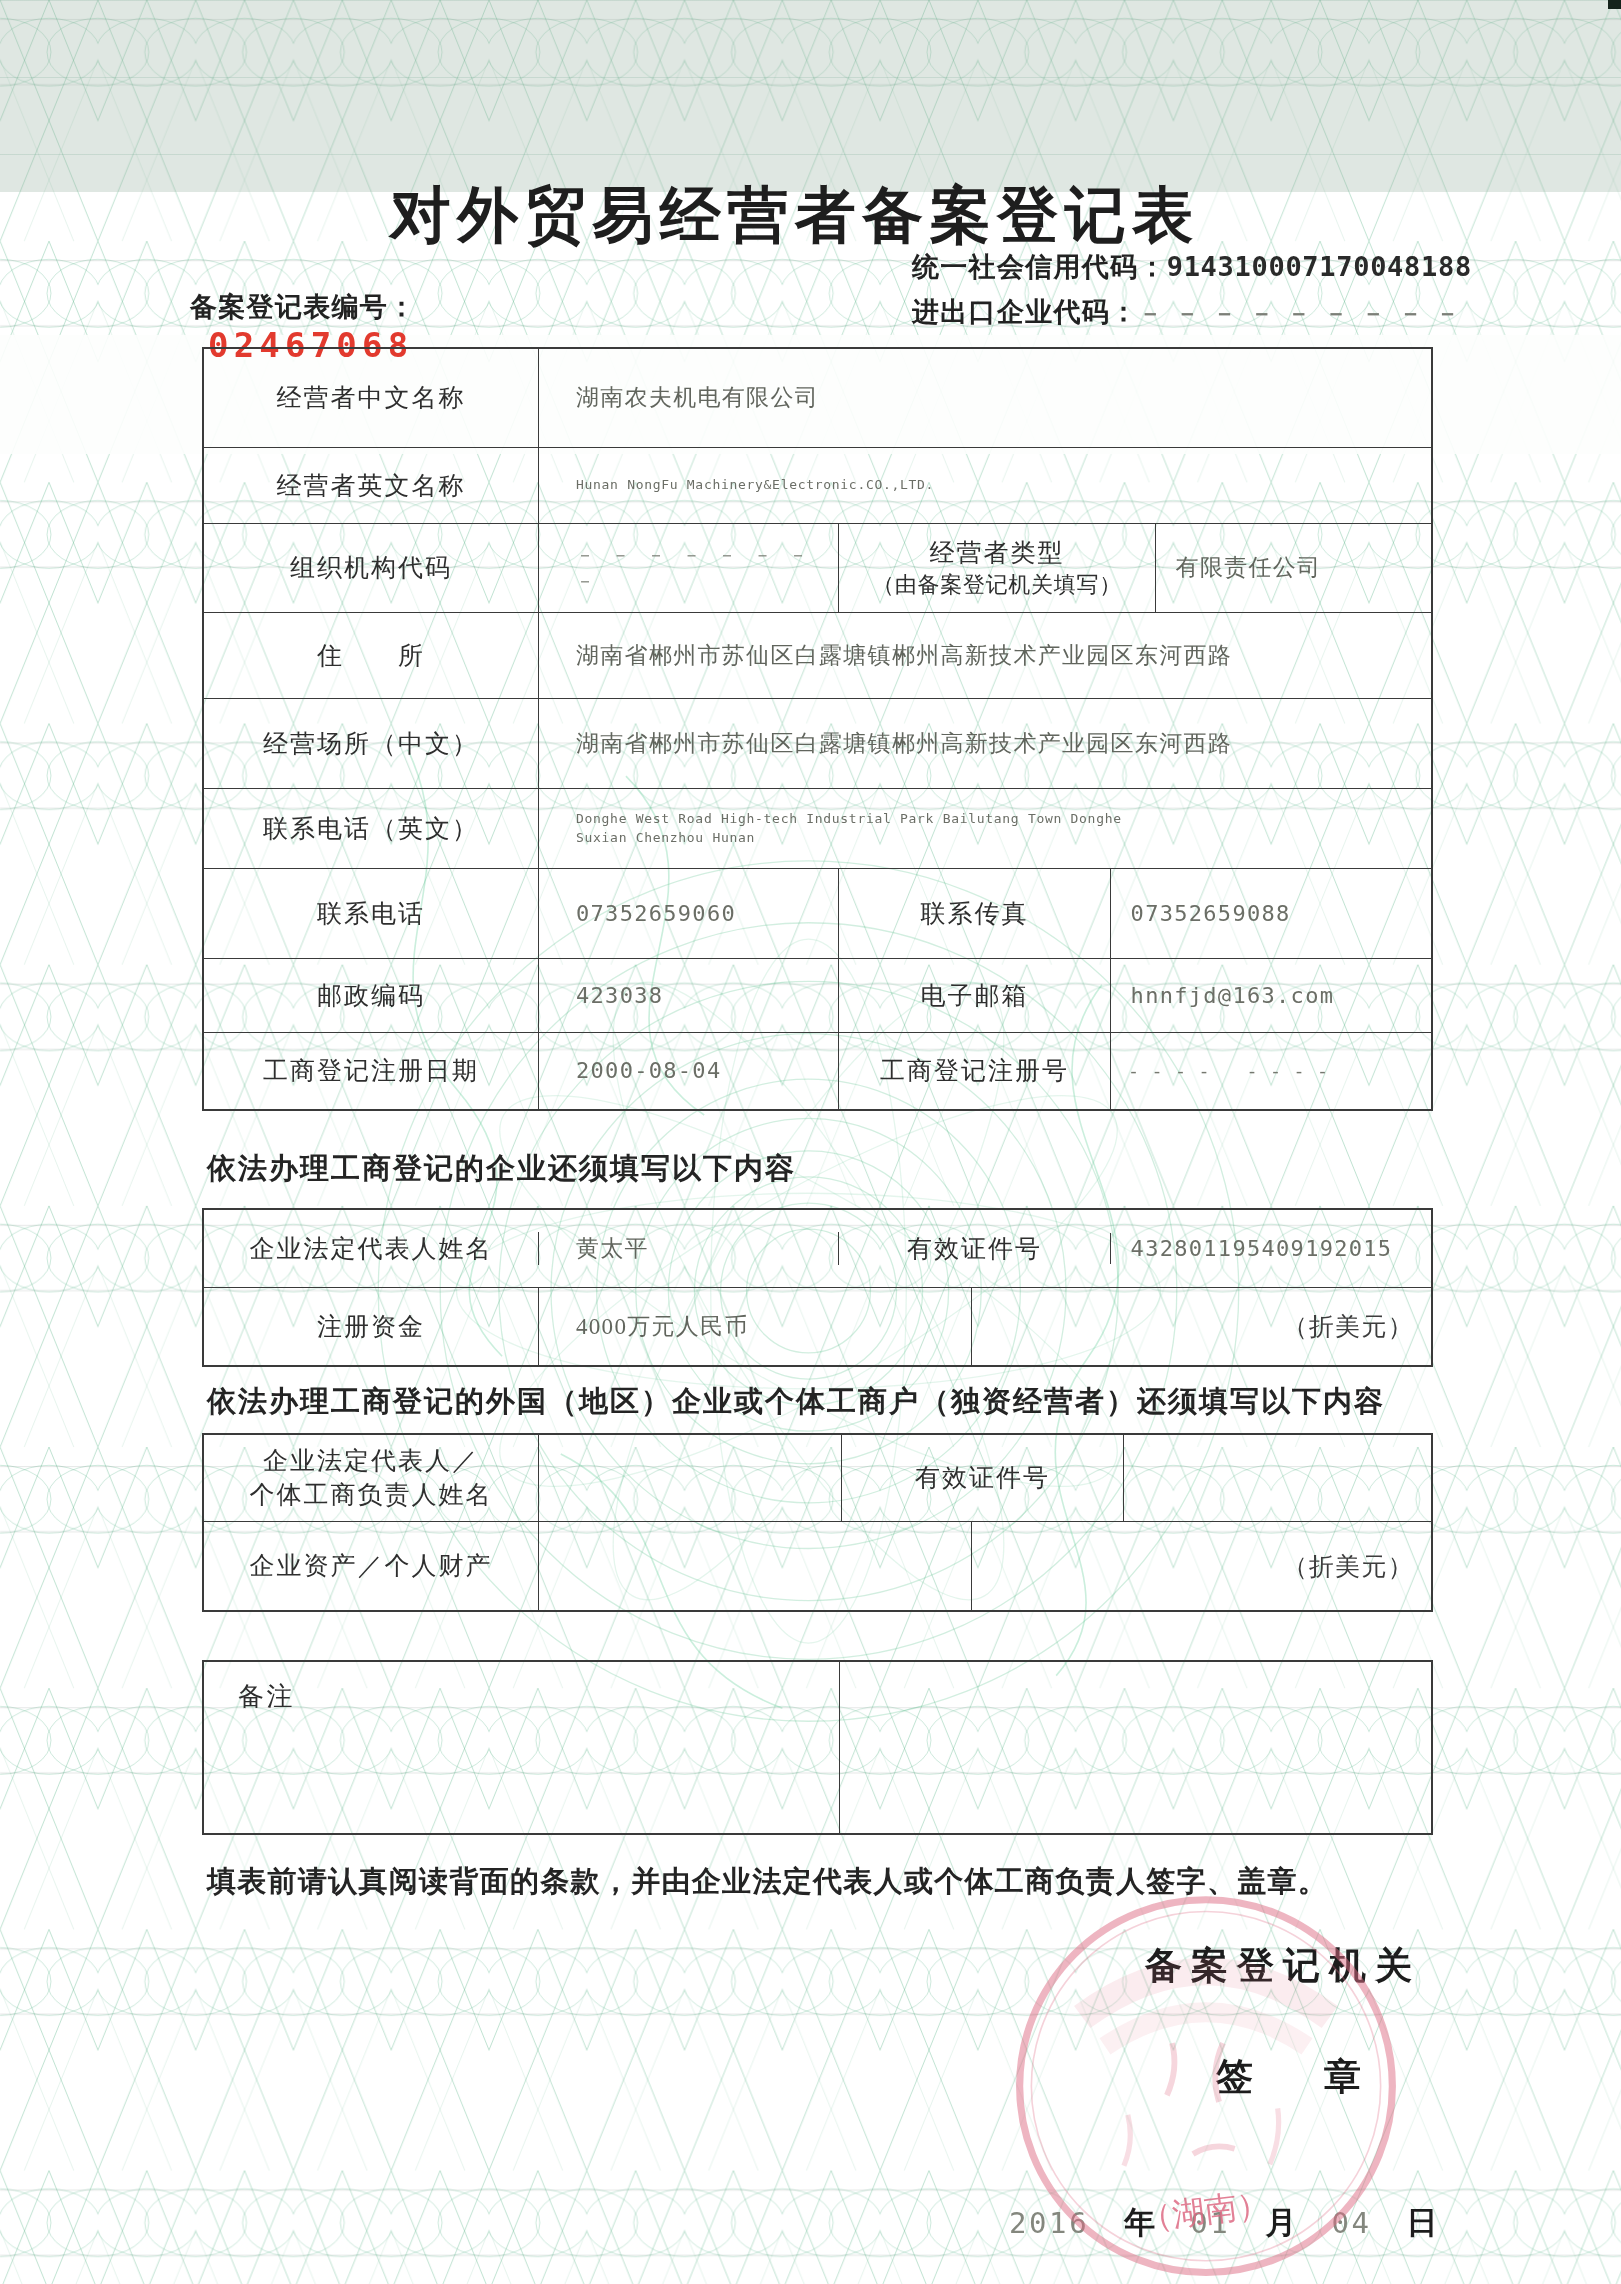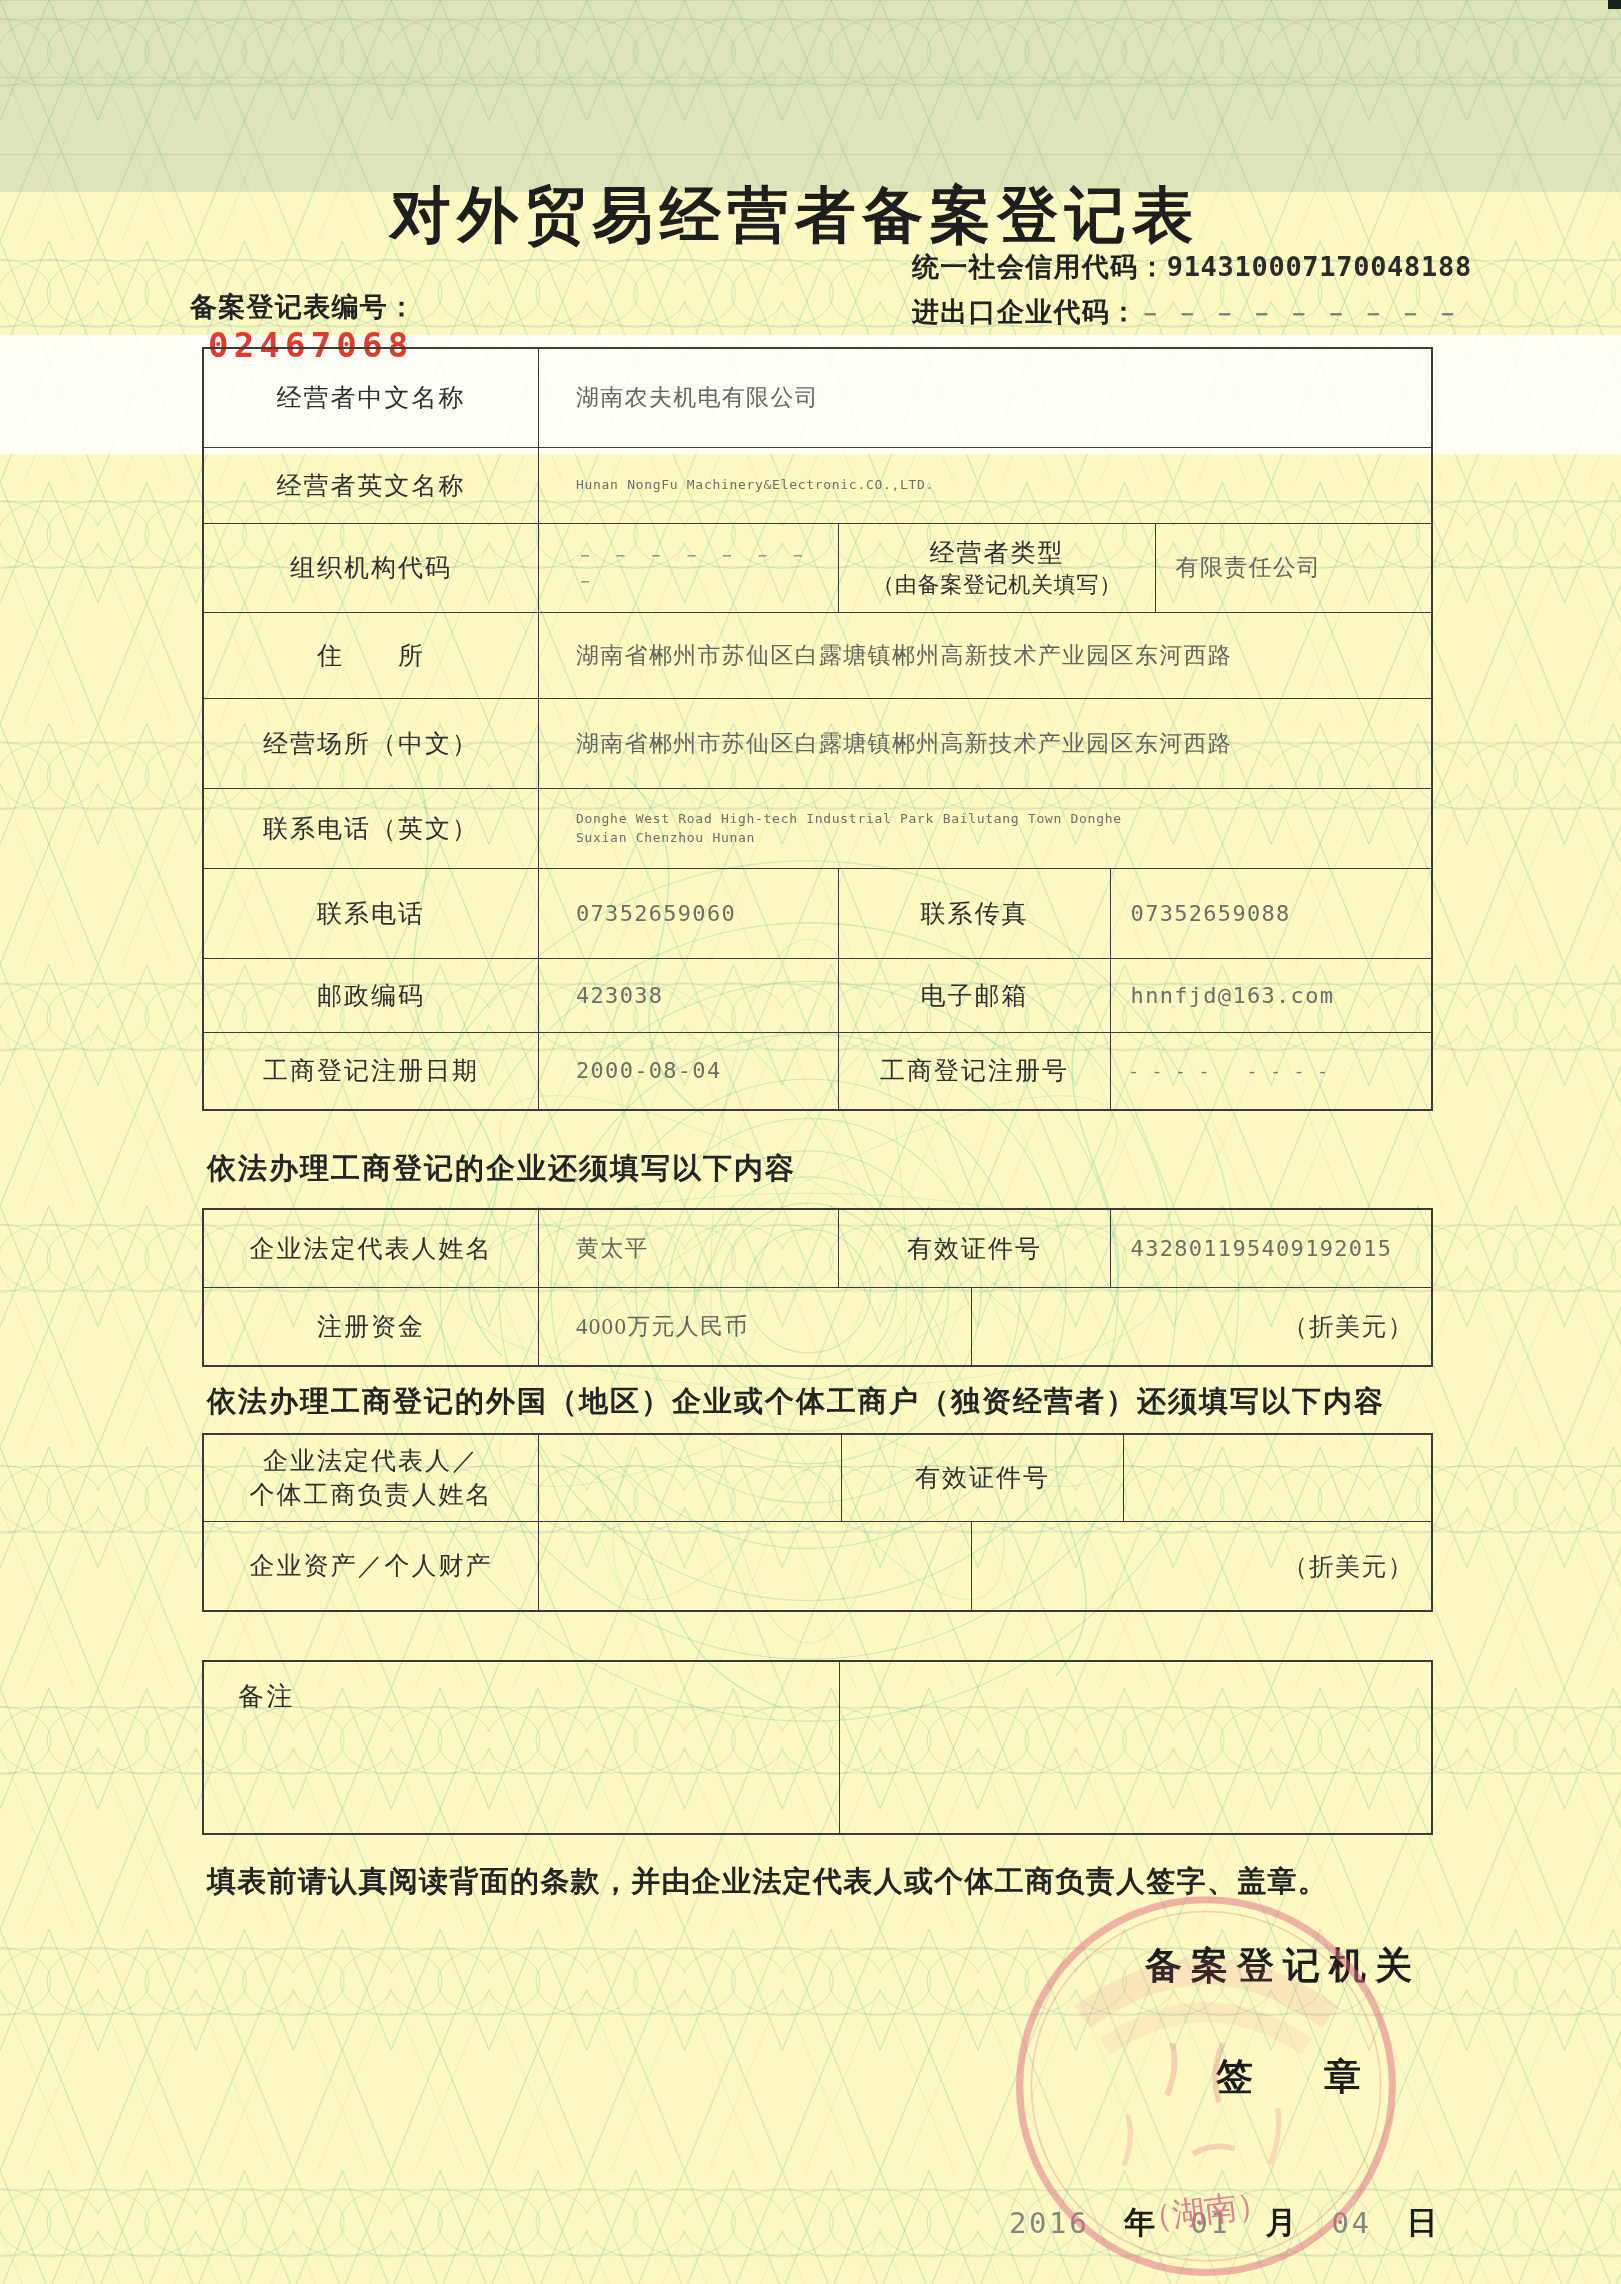--- a/index.html
+++ b/index.html
@@ -1,18 +1,18 @@
 <!DOCTYPE html>
 <html style="font-size:10.4px"><head>
 <meta charset="utf-8">
 <style>
   html,body{margin:0;padding:0;background:#d8ddd8;}
   #page{
     position:relative;width:1622px;height:2284px;overflow:hidden;
-    background:#fef9c3;
+    background:#ffffff;
     font-family:"Liberation Serif","DejaVu Serif",serif;
   }
   
   .bg-svg{position:absolute;left:0;top:0;z-index:0;}
   .top-band{
     position:absolute;left:0;top:0;width:1622px;height:192px;z-index:1;
     background:
       repeating-linear-gradient(to bottom, rgba(90,150,125,.18) 0 1.3px, rgba(0,0,0,0) 1.3px 77px),
       rgba(148,176,160,.30);
   }
@@ -175,21 +175,21 @@
       <div class="cell lab w513">工商登记注册日期</div>
       <div class="cell val num w461">2000-08-04</div>
       <div class="cell lab w418">工商登记注册号</div>
       <div class="cell val dash grow" style="padding-left:19.6px;">- - - -　 - - - -</div>
     </div>
   </div>
 
   <div class="abs sec-head" style="left:207px;top:1149px;">依法办理工商登记的企业还须填写以下内容</div>
 
   <div class="tbl" style="top:1208px;">
-    <div class="row" style="height:77px;">
+    <div class="row" style="height:77px;align-items:center;">
       <div class="cell lab w513">企业法定代表人姓名</div>
       <div class="cell val w461">黄太平</div>
       <div class="cell lab w418">有效证件号</div>
       <div class="cell val num grow" style="padding-left:19.6px;">432801195409192015</div>
     </div>
     <div class="row" style="height:78px;">
       <div class="cell lab w513">注册资金</div>
       <div class="cell val w664">4000万元人民币</div>
       <div class="cell usd grow">（折美元）</div>
     </div>

